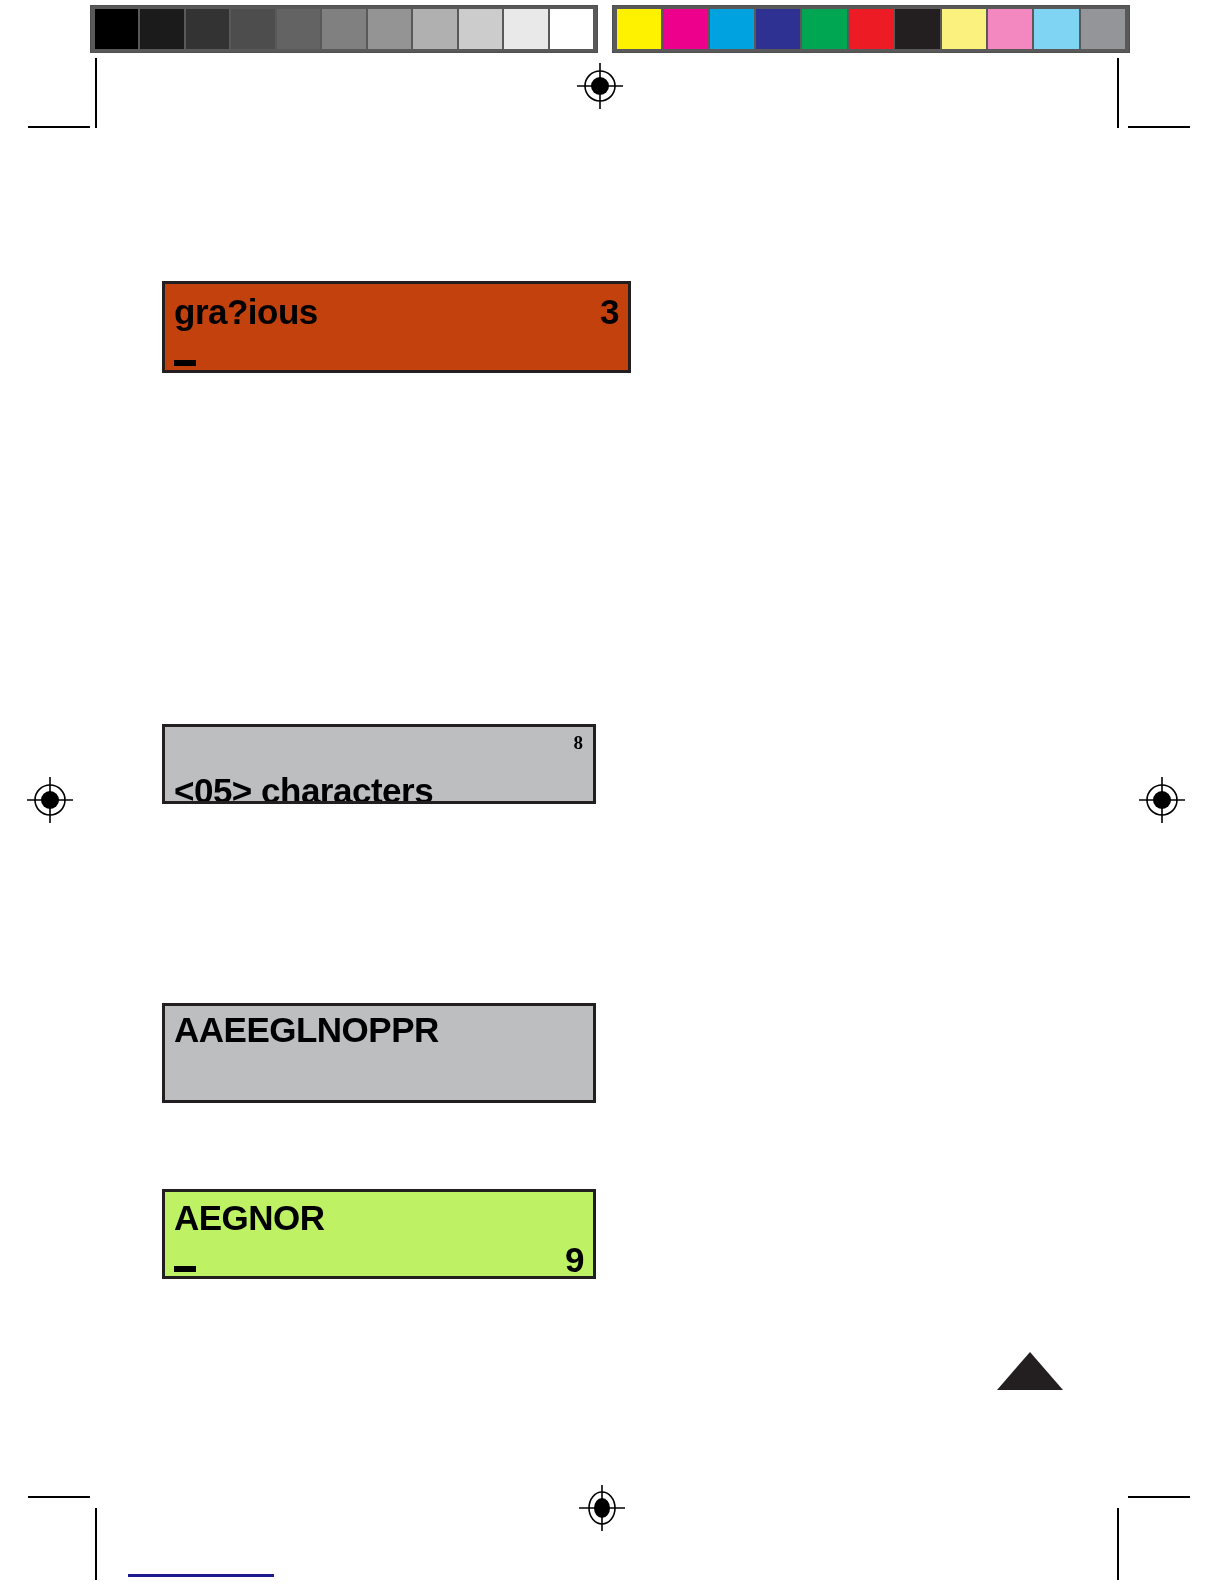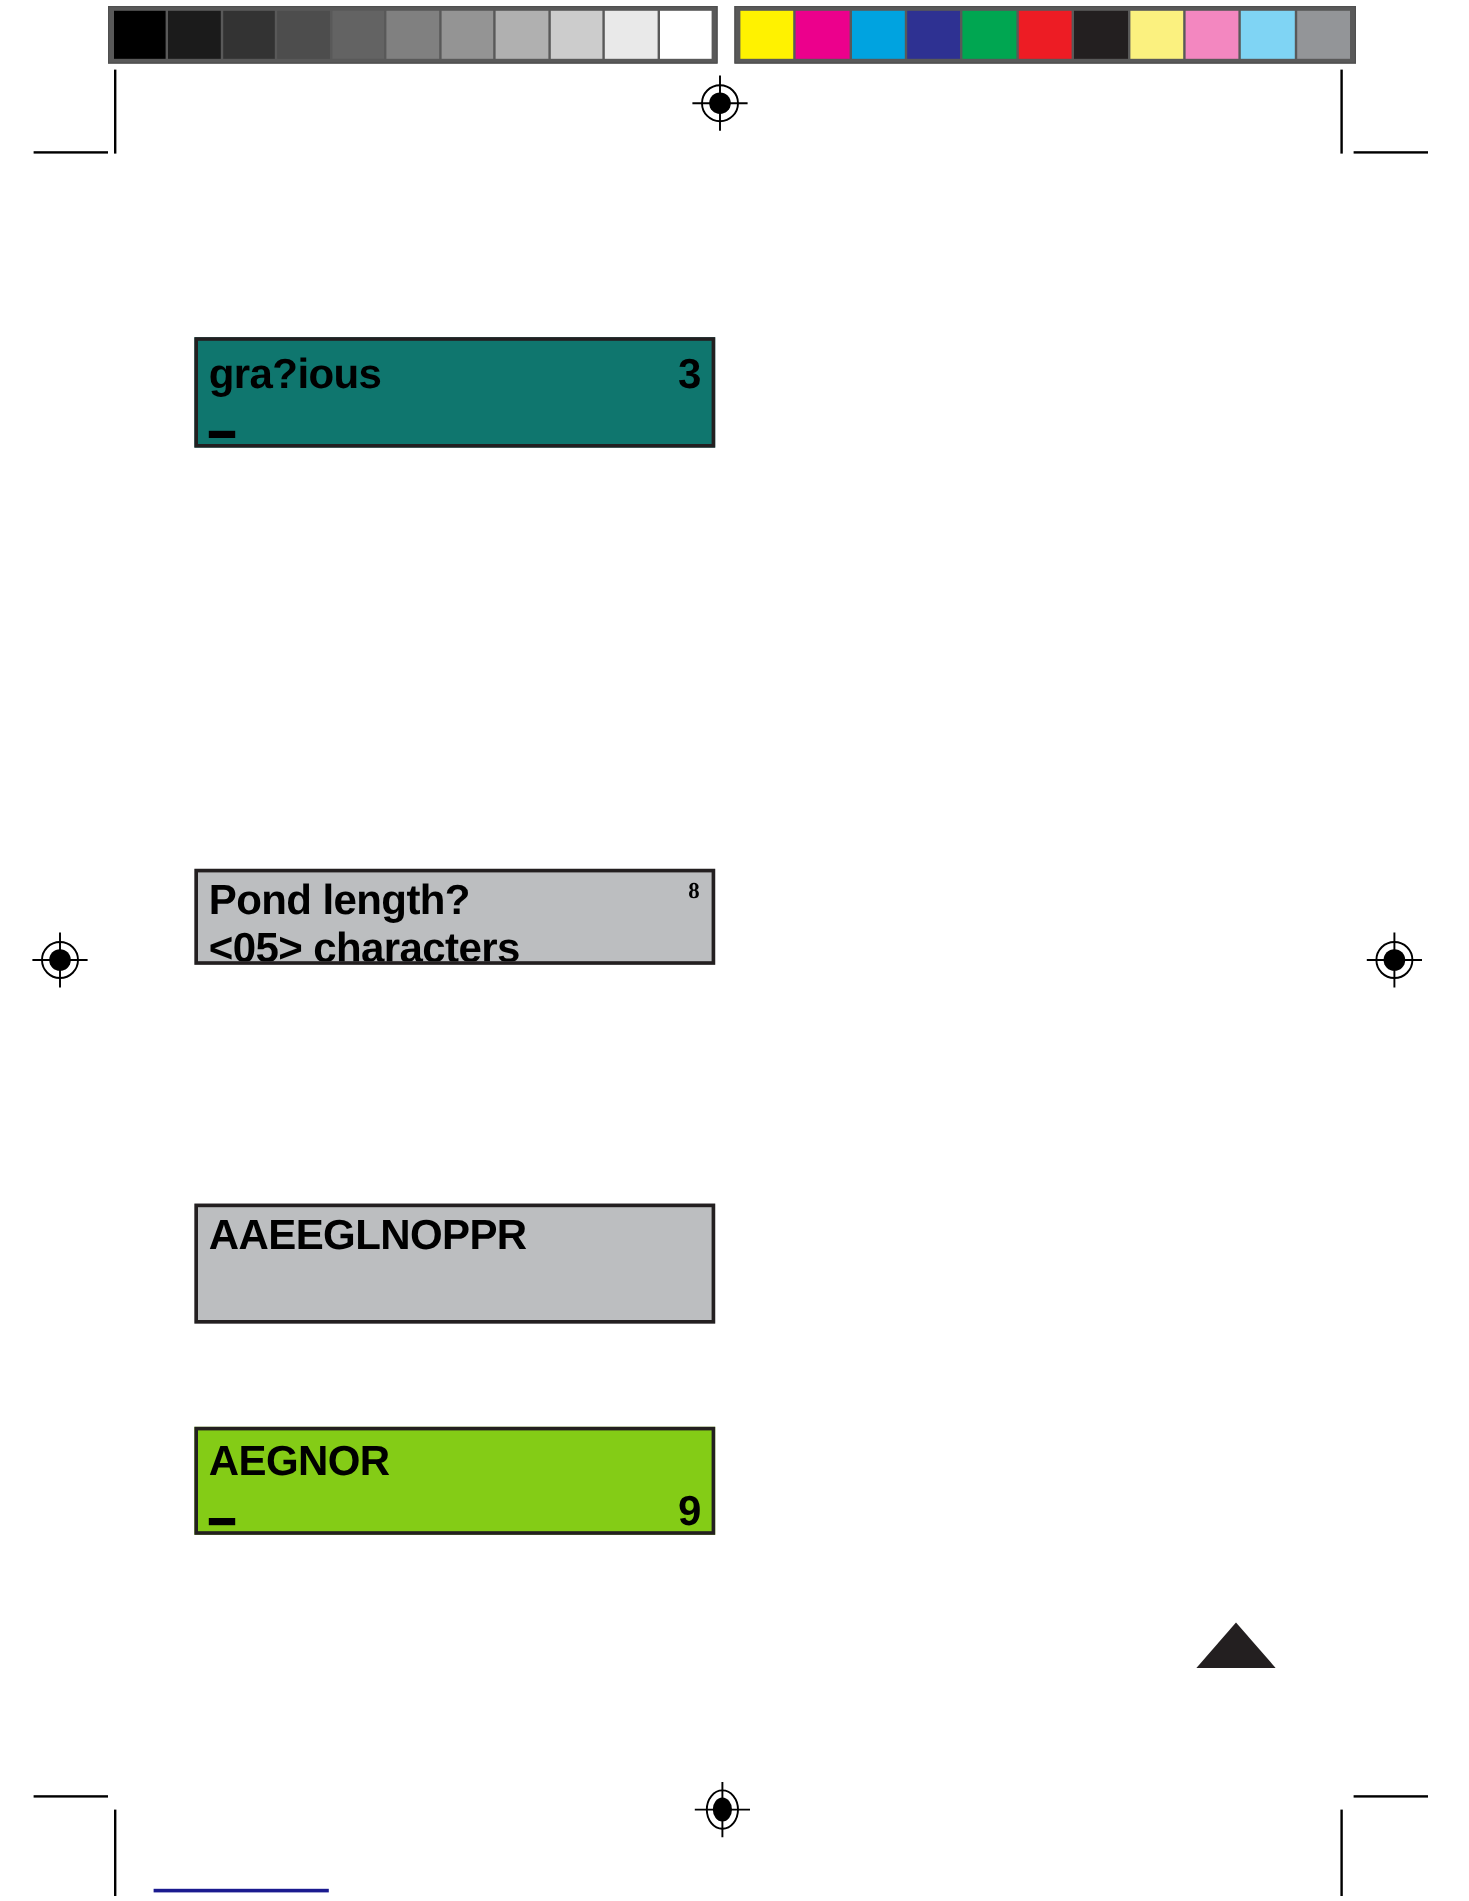--- a/index.html
+++ b/index.html
@@ -203,48 +203,45 @@
 
   <div class="regmark" style="left:578px; top:1484px;">
     <svg viewBox="0 0 48 48">
       <line x1="24" y1="1" x2="24" y2="47" stroke="#000" stroke-width="1.6"></line>
       <line x1="1" y1="24" x2="47" y2="24" stroke="#000" stroke-width="1.6"></line>
       <ellipse cx="24" cy="24" rx="13" ry="16" fill="none" stroke="#000" stroke-width="1.6"></ellipse>
       <ellipse cx="24" cy="24" rx="8" ry="10" fill="#000"></ellipse>
     </svg>
   </div>
 
-  <div class="lcd" style="left: 162px; top: 281px; width: 434px; height: 92px; background: #0f766e; border-color: rgb(35, 31, 32);">
+  <div class="lcd" style="left: 162px; top: 281px; width: 469px; height: 92px; background: #c2410c; border-color: rgb(35, 31, 32);">
     <div class="lcd-line row1">
       <span class="lhs">gra?ious</span>
       <span class="rhs">3</span>
     </div>
     <div class="lcd-line row2">
       <span class="lhs"><i class="cursor"></i></span>
       <span class="rhs"></span>
     </div>
   </div>
 
   <div class="lcd" style="left: 162px; top: 724px; width: 434px; height: 80px; background: rgb(188, 190, 192); border-color: rgb(35, 31, 32);">
     <span class="footnote-sup">8</span>
-    <div class="lcd-line row1" style="top:6px;">
-      <span class="lhs">Pond length?</span>
-    </div>
     <div class="lcd-line row2" style="top:46px;">
       <span class="lhs">&lt;05&gt; characters</span>
     </div>
   </div>
 
   <div class="lcd" style="left: 162px; top: 1003px; width: 434px; height: 100px; background: rgb(188, 190, 192); border-color: rgb(35, 31, 32);">
     <div class="lcd-line row1" style="top:6px;">
       <span class="lhs">AAEEGLNOPPR</span>
     </div>
   </div>
 
-  <div class="lcd" style="left: 162px; top: 1189px; width: 434px; height: 90px; background: #84cc16; border-color: rgb(35, 31, 32);">
+  <div class="lcd" style="left: 162px; top: 1189px; width: 434px; height: 90px; background: #bef264; border-color: rgb(35, 31, 32);">
     <div class="lcd-line row1" style="top:8px;">
       <span class="lhs">AEGNOR</span>
     </div>
     <div class="lcd-line row2" style="top:50px;">
       <span class="lhs"><i class="cursor"></i></span>
       <span class="rhs">9</span>
     </div>
   </div>
 
   <div id="triangle-marker" style="left:997px; top:1352px;"></div>

